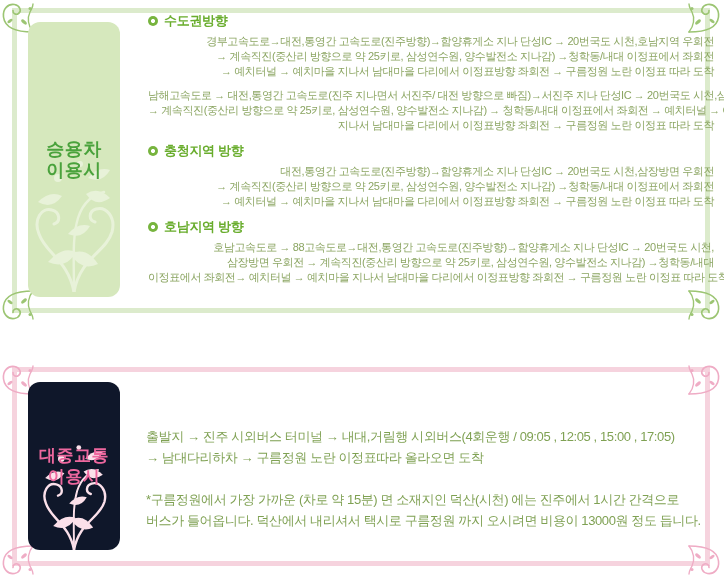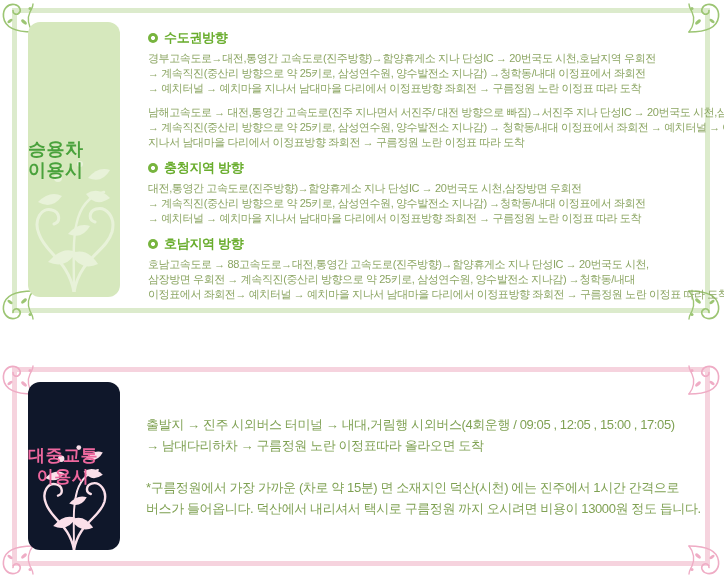--- a/index.html
+++ b/index.html
@@ -17,41 +17,41 @@
 
   .corner { position: absolute; width: 34px; height: 34px; }
   .corner svg { width: 34px; height: 34px; display: block; }
   .corner.green { color: #9cc573; }
   .corner.pink  { color: #efacc5; }
   .corner.tr svg { transform: scaleX(-1); }
   .corner.bl svg { transform: scaleY(-1); }
   .corner.br svg { transform: scale(-1,-1); }
 
   .label-box { position: absolute; left: 28px; top: 22px; width: 92px; border-radius: 12px;
-               display: flex; align-items: center; justify-content: flex-start; overflow: hidden; }
+               display: flex; align-items: center; justify-content: center; overflow: hidden; }
   .green-box { height: 275px; background: #d6e8bd; }
   .pink-box  { height: 168px; background: #0f172a; }
   .label-text { position: relative; z-index: 2; text-align: center; font-weight: bold; line-height: 21px; letter-spacing: 0.5px; }
   .green-label { color: #4aa23c; font-size: 18px; }
   .pink-label  { color: #ed679e; font-size: 17px; }
   .label-text span { display: block; }
   .vine { position: absolute; left: 0; bottom: 0; width: 92px; z-index: 1; }
   .vine.g { color: #e8f2d9; height: 160px; }
   .vine.p { color: #fbe0ea; height: 120px; }
 
   .content { position: absolute; }
-  .green-content { left: 148px; top: 29px; width: 566px; }
+  .green-content { left: 148px; top: 12px; width: 566px; text-align: right; }
   .section { margin-bottom: 9px; }
   .sec-header { display: flex; align-items: center; margin-bottom: 4px; }
   .bullet { display: inline-block; width: 10px; height: 10px; border-radius: 50%; margin-right: 6px; flex: 0 0 auto;
             background: radial-gradient(circle at 50% 50%, #ffffff 0 1.6px, #77b43e 2.4px 100%); }
   .sec-title { color: #69ad2d; font-size: 13px; font-weight: bold; letter-spacing: -0.3px; }
   .line { color: #8ba562; font-size: 11px; line-height: 15px; letter-spacing: -0.4px; white-space: nowrap; }
 
-  .pink-content { left: 146px; top: 54px; width: 570px; }
+  .pink-content { left: 146px; top: 66px; width: 570px; }
   .pline { color: #7fa153; font-size: 13px; line-height: 21px; letter-spacing: -0.4px; white-space: nowrap; }
   .pnote { margin-top: 21px; }
   .bold-inline { font-weight: normal; }
 
   .hidden-defs { position: absolute; width: 0; height: 0; overflow: hidden; }
 </style>
 </head>
 <body>
 
 <svg class="hidden-defs" aria-hidden="true">

